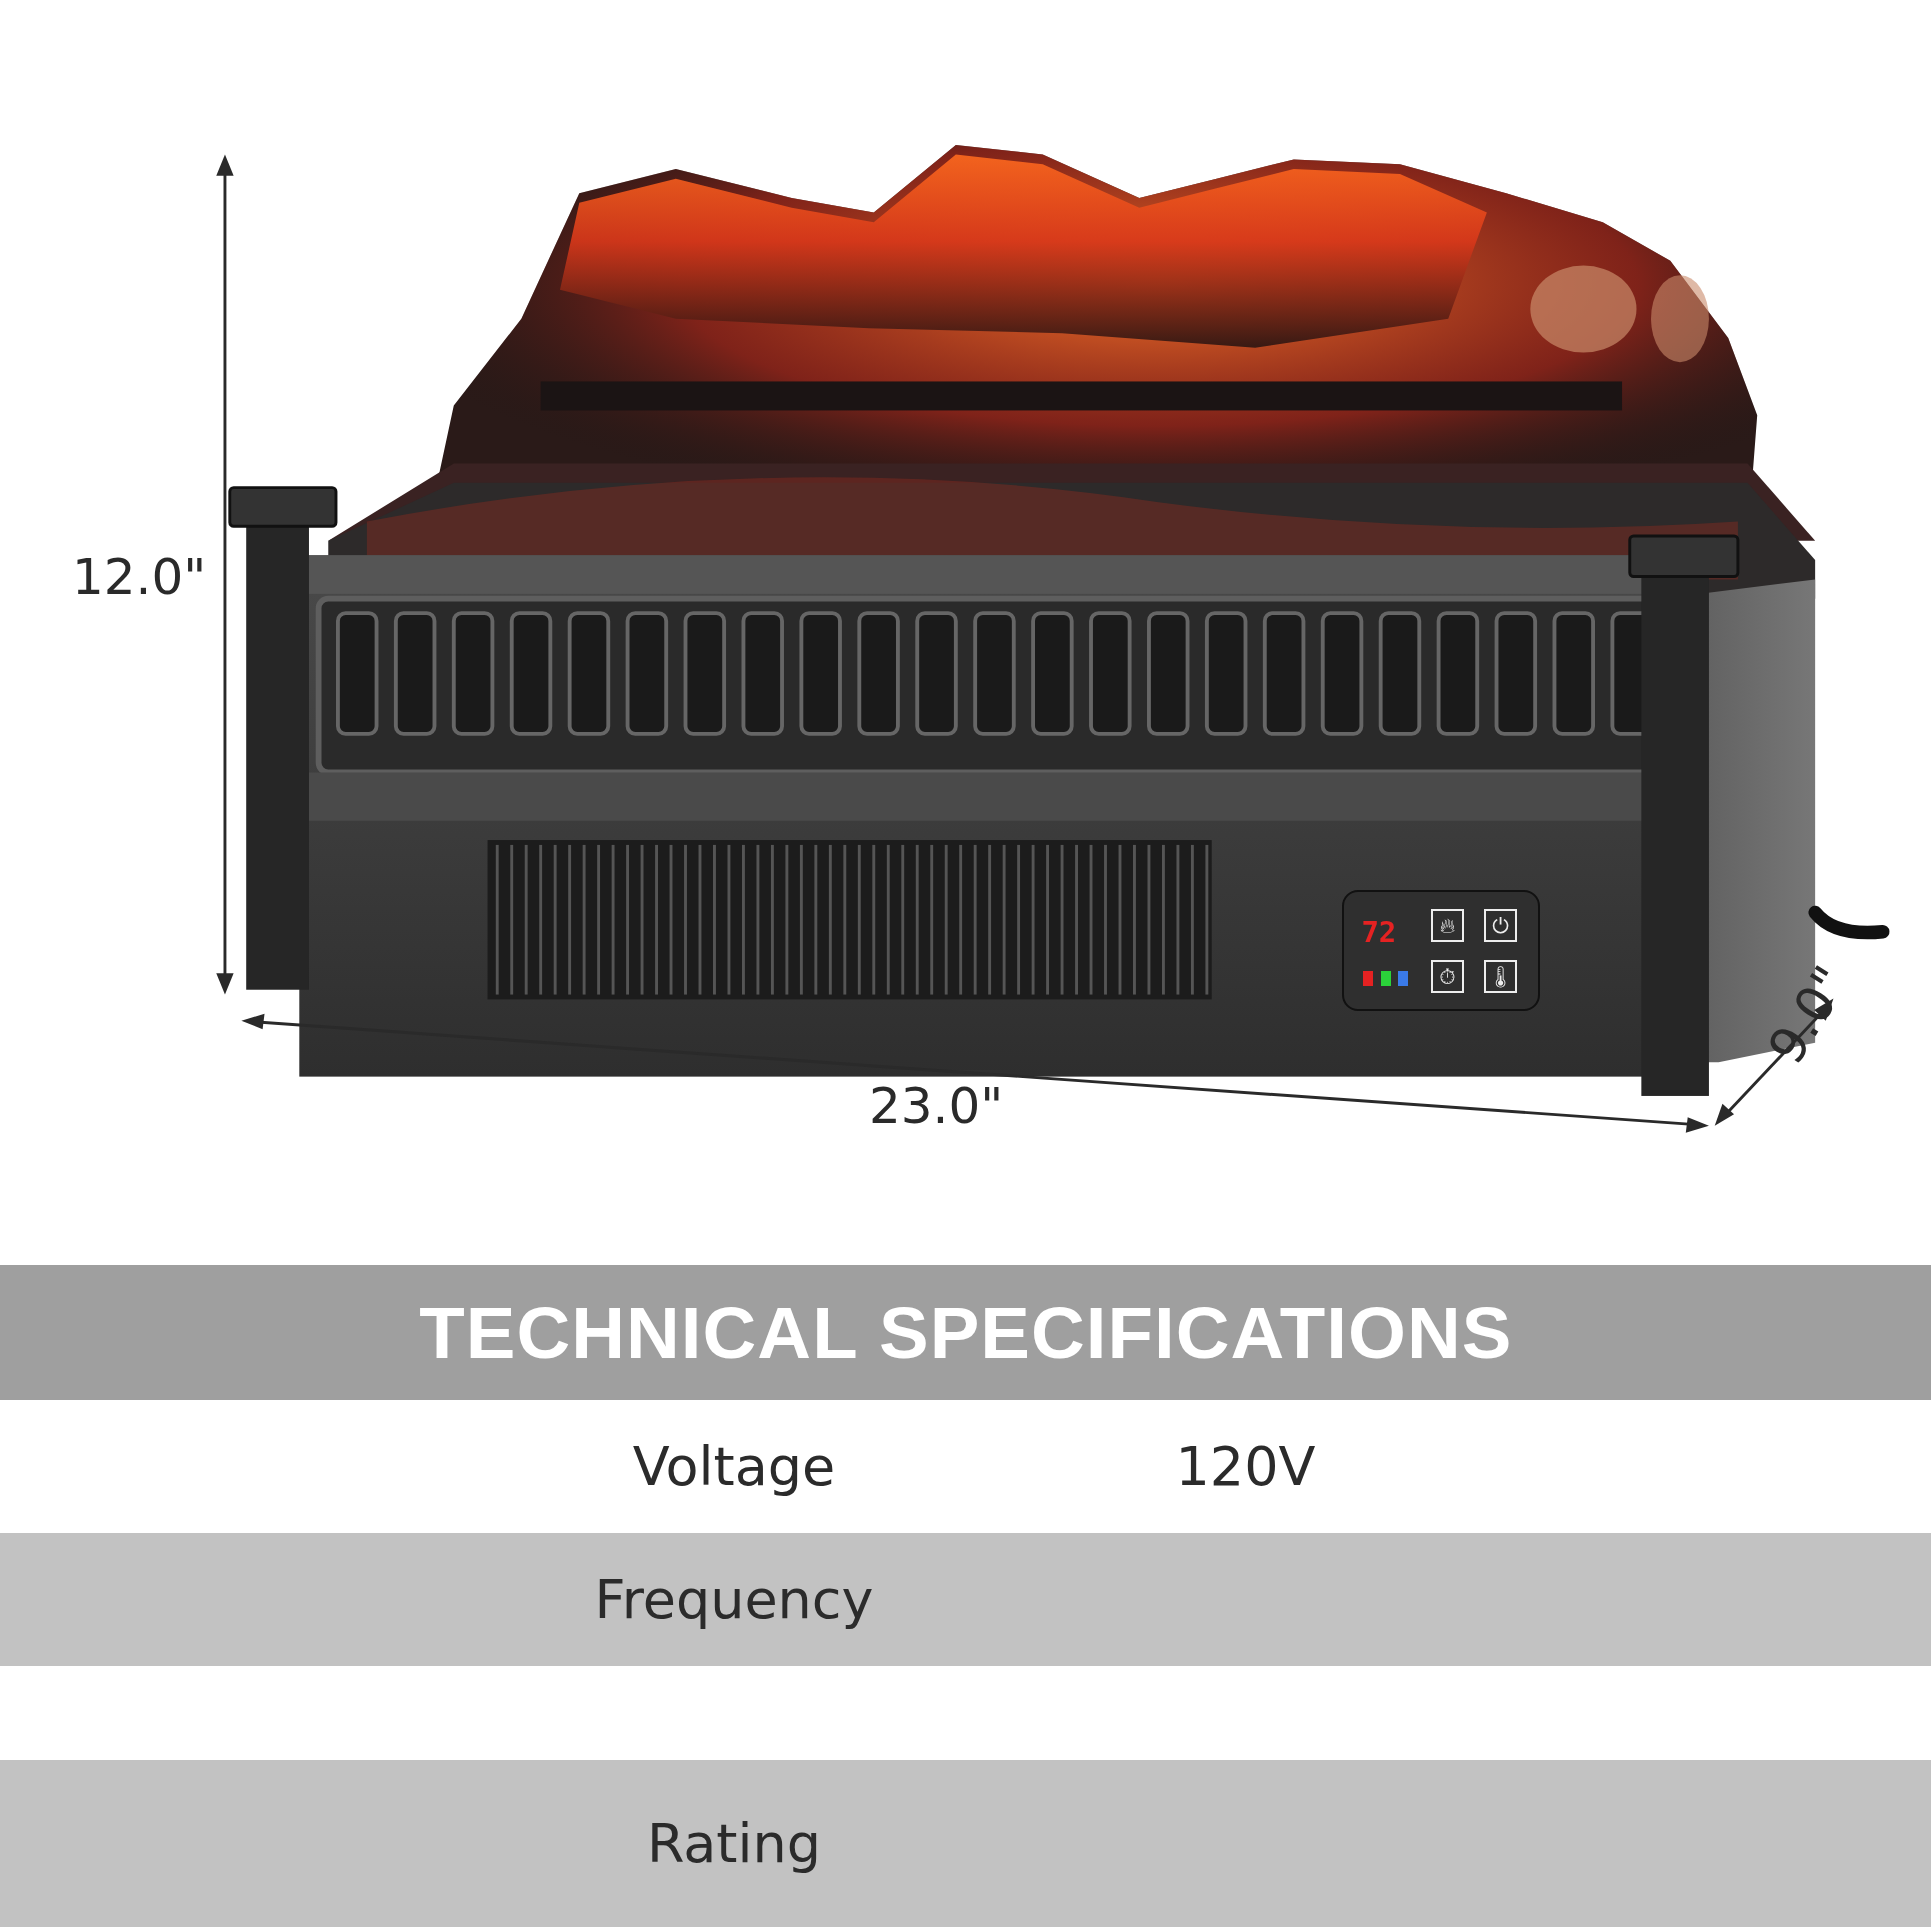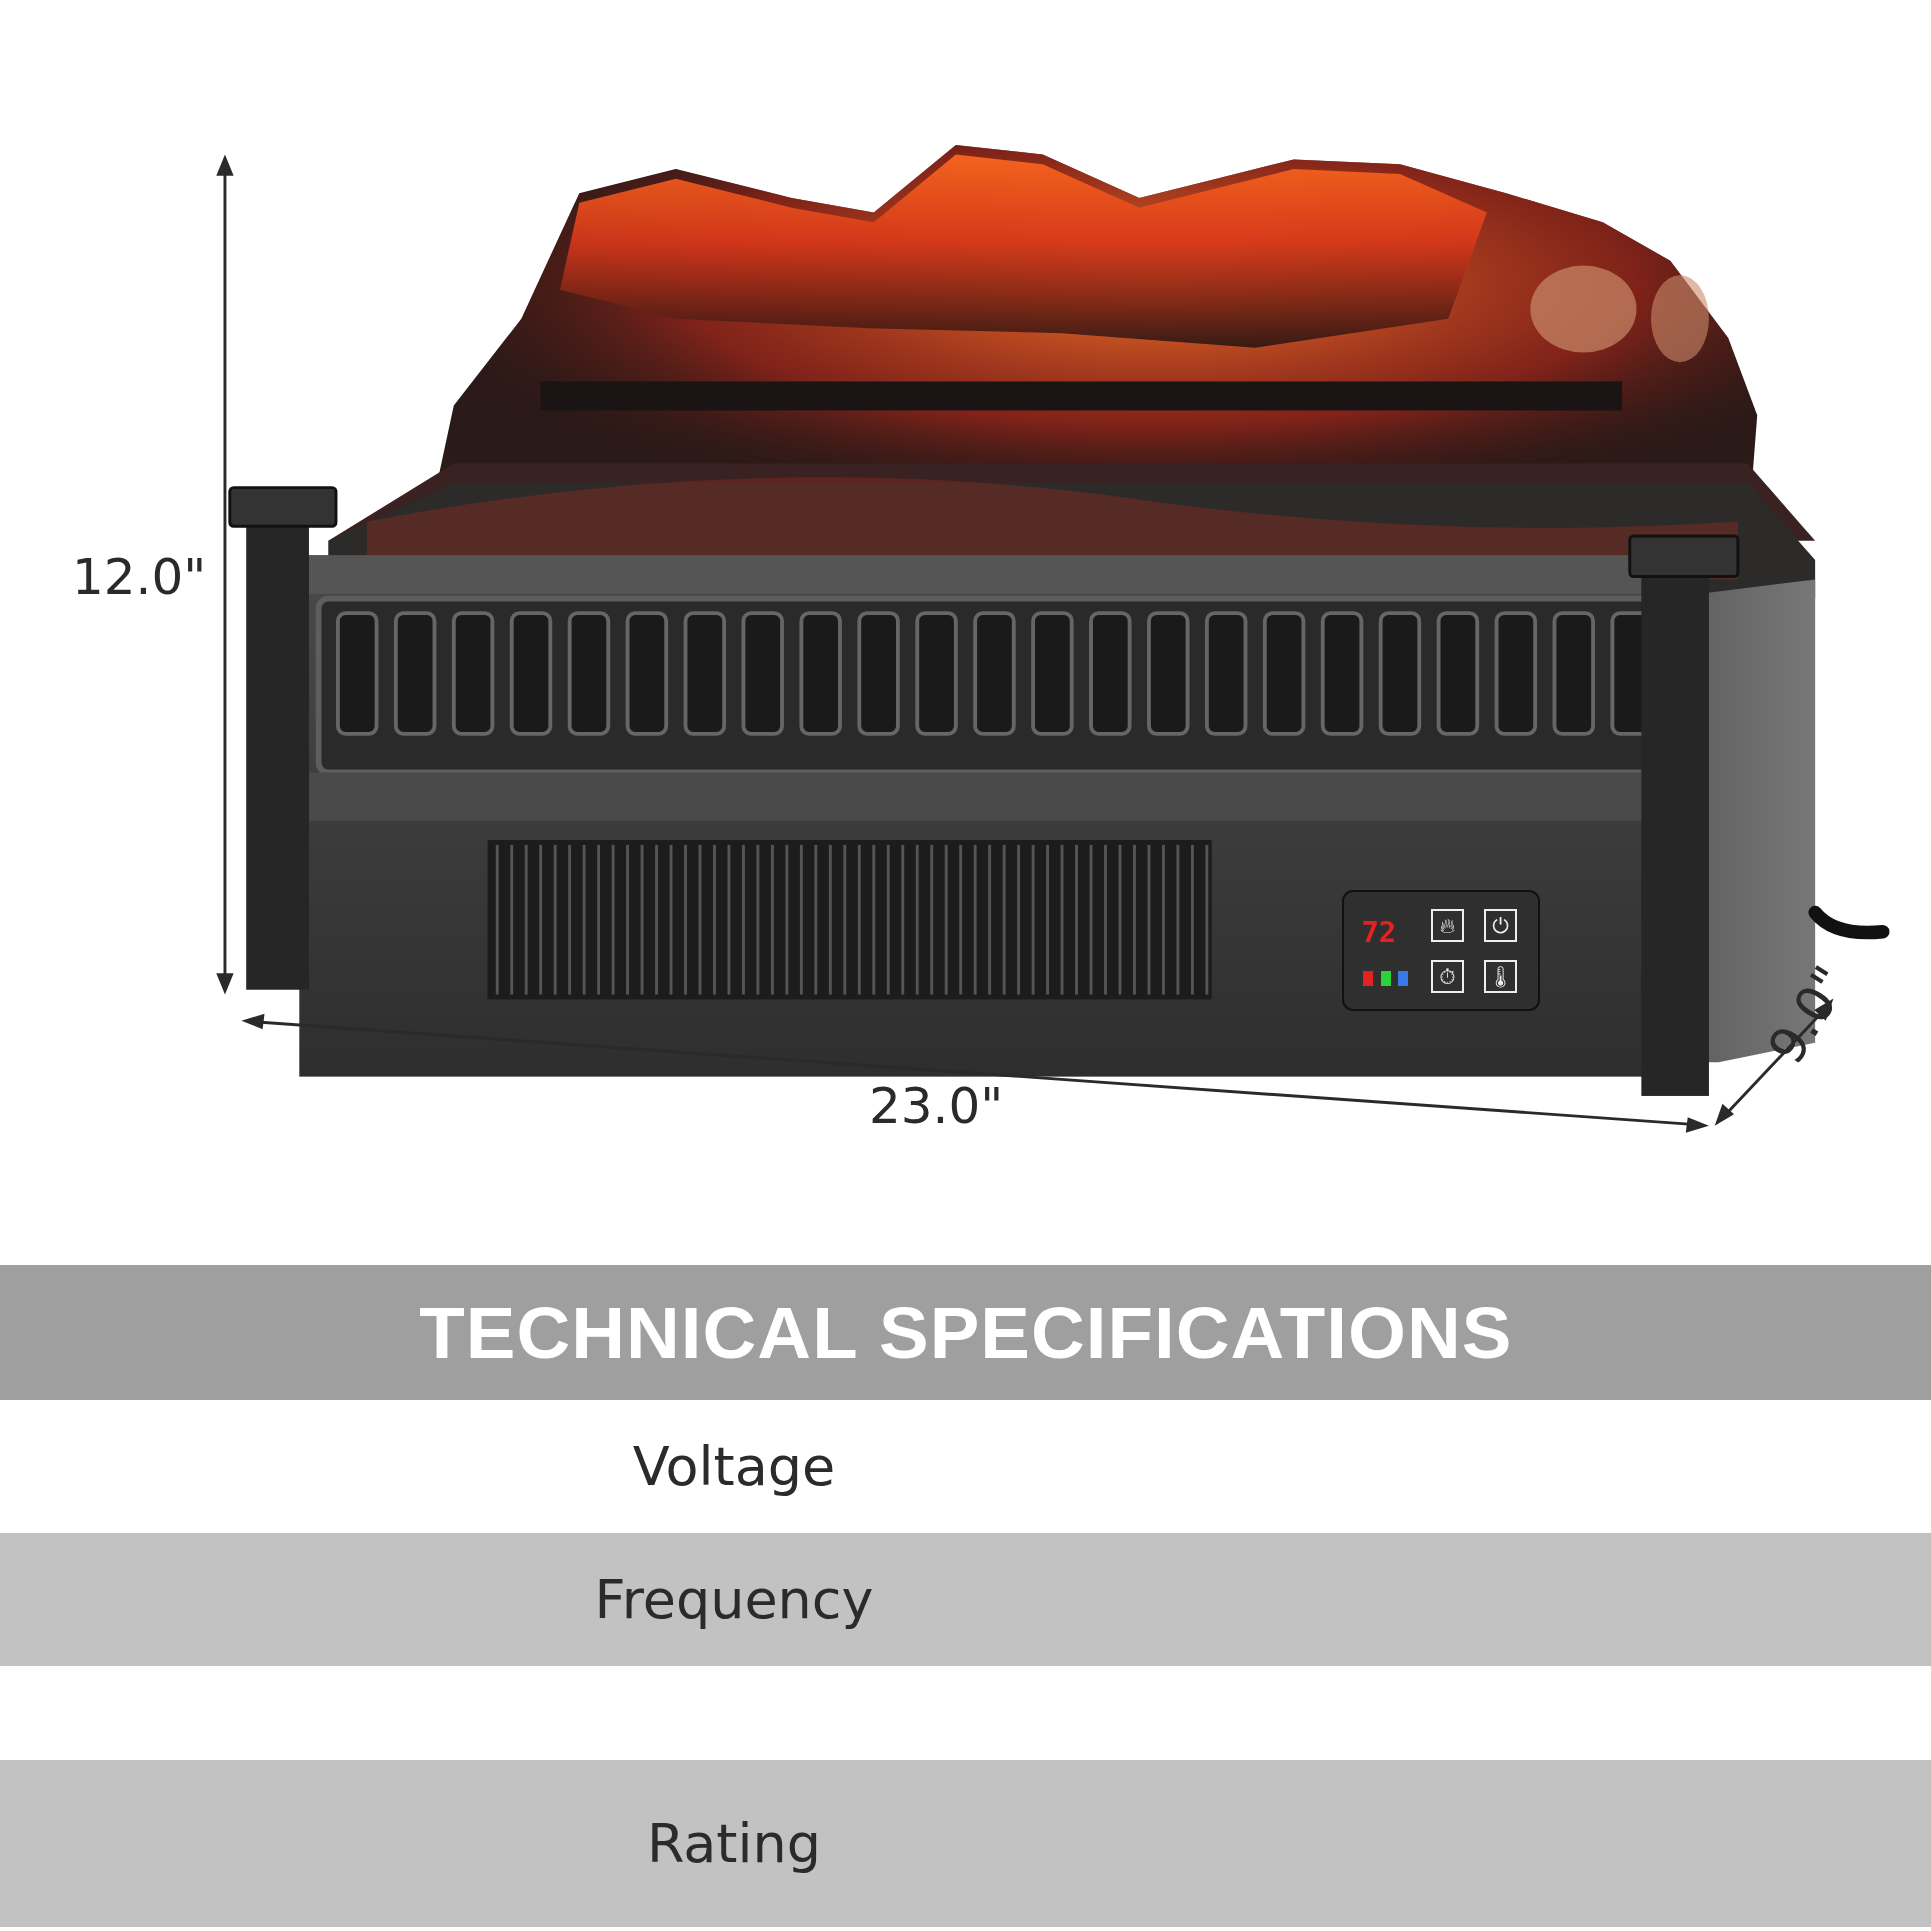--- a/index.html
+++ b/index.html
@@ -173,21 +173,21 @@
       <polygon points="1776,1166 1784,1143 1796,1154" stroke="none"></polygon>
       <polygon points="1899,1034 1891,1057 1879,1046" stroke="none"></polygon>
     </g>
   </svg>
 
   <span class="dim-label" style="left:72px; top:548px;">12.0"</span>
   <span class="dim-label" style="left:869px; top:1077px;">23.0"</span>
   <span class="dim-label" style="left:1757px; top:1043px; transform: rotate(-58deg); transform-origin: left top;">9.0"</span>
 
   
-  <div style="position:absolute; left:1342px; top:890px; width:198px; height:121px; background:#2f2f2f; border:2.9px solid #111; border-radius:11px;">
+  <div style="position:absolute; left:1342px; top:890px; width:198px; height:121px; background:#2f2f2f; border:2.9px solid #111; border-radius:16px;">
     <span style="position:absolute; left:17.4px; top:23px; font-family:'DejaVu Sans Mono', monospace; font-size:29px; font-weight:bold; color:#e52222;">72</span>
     <span style="position:absolute; left:19.3px; top:79px; width:9.7px; height:14.5px; background:#e52222;"></span>
     <span style="position:absolute; left:37px; top:79px; width:9.7px; height:14.5px; background:#2bd23a;"></span>
     <span style="position:absolute; left:54px; top:79px; width:9.7px; height:14.5px; background:#3a7ae8;"></span>
     <div style="position:absolute; left:87px; top:17.4px; width:33px; height:33px; border:2.9px solid #eee; display:flex; align-items:center; justify-content:center;">
       <span style="color:#eee; font-size:21px;">🔥︎</span>
     </div>
     <div style="position:absolute; left:140px; top:17.4px; width:33px; height:33px; border:2.9px solid #eee; display:flex; align-items:center; justify-content:center;">
       <span style="color:#eee; font-size:21px;">⏻</span>
     </div>
@@ -199,20 +199,21 @@
     </div>
   </div>
 </div>
 
 <div class="spec-header">
   <span class="spec-header-title">TECHNICAL SPECIFICATIONS</span>
 </div>
 
 <div class="spec-row white" style="top:1400px;padding-left:16px;">
   <span class="spec-label">Voltage</span>
+  <span class="spec-value">120V</span>
 </div>
 <div class="spec-row gray" style="top:1533px;">
   <span class="spec-label">Frequency</span>
 </div>
 <div class="spec-row white" style="top:1666px;">
 </div>
 <div class="spec-row gray" style="top:1760px; height:167px;">
   <span class="spec-label">Rating</span>
 </div>
 

